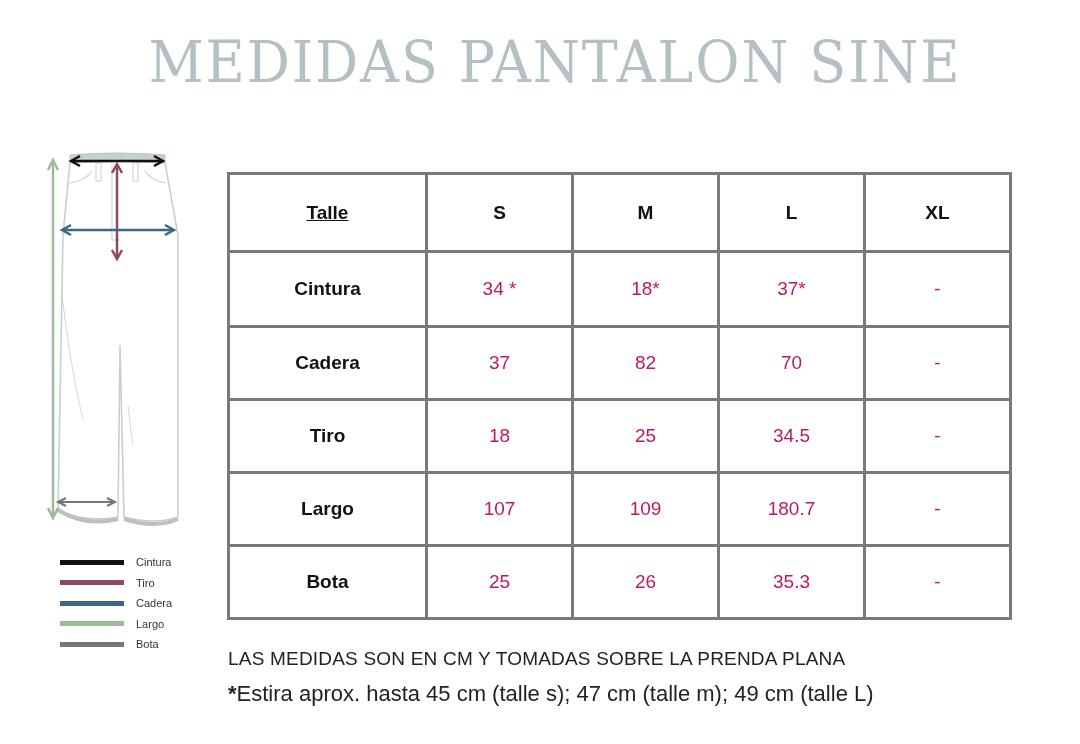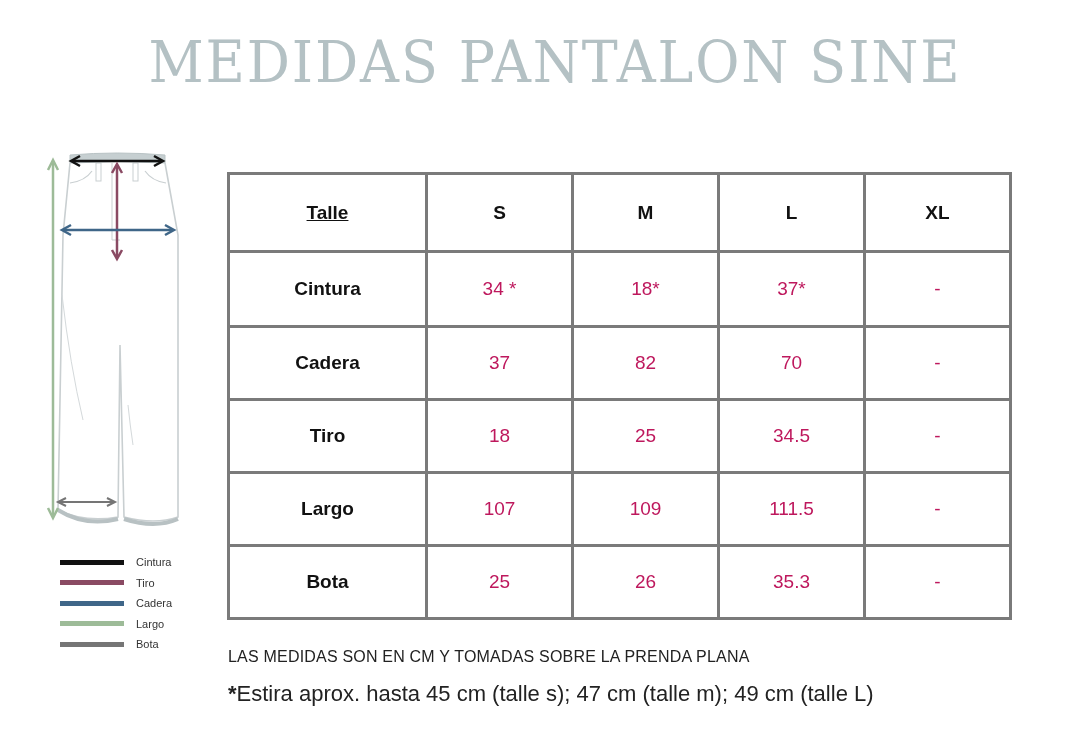--- a/index.html
+++ b/index.html
@@ -25,21 +25,21 @@
     table.sizes td, table.sizes th {
       border: 3px solid #7a7a7a; text-align: center; vertical-align: middle;
       font-size: 19px; padding: 0;
     }
     table.sizes th { font-weight: bold; color: #111; }
     table.sizes td { font-weight: normal; color: #be185d; }
     table.sizes td.rowhead { font-weight: bold; color: #111; }
     .col0 { width: 195px; text-decoration: underline; }
     .colx { width: 143px; }
     .note1 {
-      position: absolute; left: 228px; top: 648px; font-size: 16px; color: #222; letter-spacing: 0.2px; text-align: center;
+      position: absolute; left: 228px; top: 648px; font-size: 19px; color: #222; letter-spacing: 0.2px; text-align: center;
     }
     .note2 {
       position: absolute; left: 228px; top: 681px; font-size: 22px; color: #222; text-align: center;
     }
     .note2 .star { font-weight: bold; }
   </style>
 </head>
 <body>
 
 <div class="title">MEDIDAS PANTALON SINE</div>
@@ -136,21 +136,21 @@
     <td class="rowhead">Tiro</td>
     <td>18</td>
     <td>25</td>
     <td>34.5</td>
     <td>-</td>
   </tr>
   <tr style="height:73px">
     <td class="rowhead">Largo</td>
     <td>107</td>
     <td>109</td>
-    <td>111.5</td>
+    <td>180.7</td>
     <td>-</td>
   </tr>
   <tr style="height:73px">
     <td class="rowhead">Bota</td>
     <td>25</td>
     <td>26</td>
     <td>35.3</td>
     <td>-</td>
   </tr>
 </tbody>

